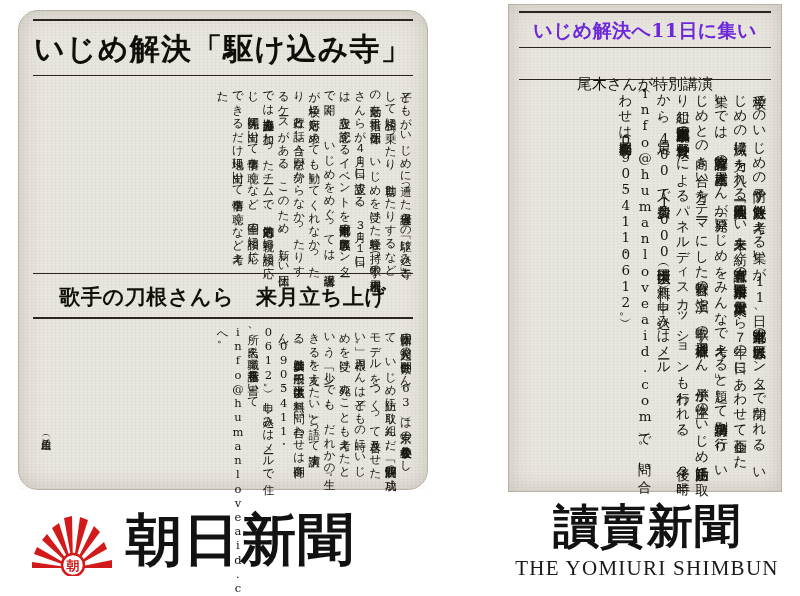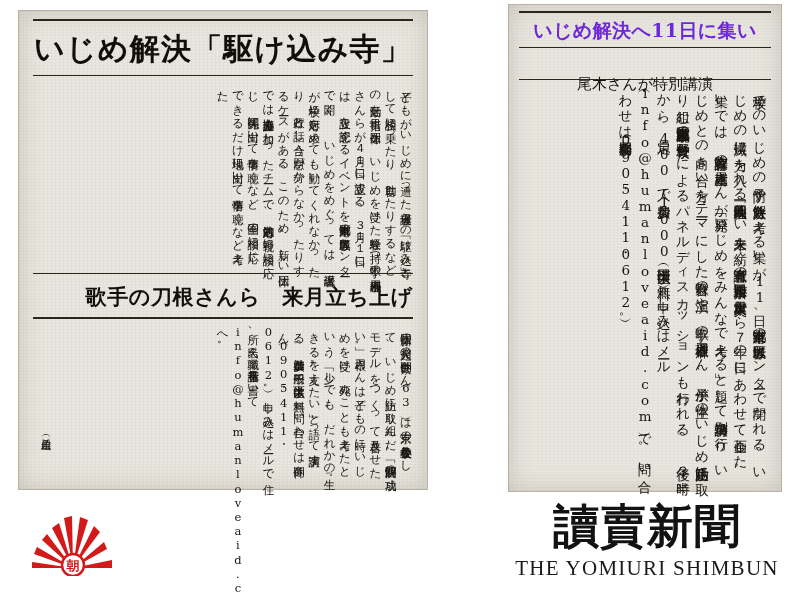--- a/index.html
+++ b/index.html
@@ -29,20 +29,21 @@
     box-shadow: inset 0 0 22px rgba(120,112,98,0.28);
   }
 
   
   .clip-asahi {
     left: 18px;
     top: 10px;
     width: 408px;
     height: 478px;
     padding: 0;
+    border-radius: 20px;
   }
   
   .clip-yomiuri {
     left: 508px;
     top: 4px;
     width: 272px;
     height: 486px;
   }
 
   .paper-noise {
@@ -101,21 +102,21 @@
   }
 
   .asahi-sub {
     position: absolute;
     left: 14px;
     top: 268px;
     width: 380px;
     height: 36px;
     font-weight: bold;
     font-size: 21px;
-    text-align: right;
+    text-align: center;
     line-height: 36px;
     letter-spacing: 0.03em;
     color: #120f0a;
     white-space: nowrap;
   }
   .asahi-rule-sub-top { left: 14px; top: 262px; width: 380px; height: 1px; }
   .asahi-rule-sub-bot { left: 14px; top: 306px; width: 380px; height: 2px; }
 
   .asahi-body-bottom {
     position: absolute;
@@ -278,20 +279,21 @@
         <path d="M43 66 L22 26 L29 21 L43 66 Z"></path>
         <path d="M43 66 L34 16 L42 14 L43 66 Z"></path>
         <path d="M43 66 L50 15 L58 18 L43 66 Z"></path>
         <path d="M43 66 L64 24 L70 30 L43 66 Z"></path>
         <path d="M43 66 L74 40 L77 47 L43 66 Z"></path>
         <path d="M43 66 L82 58 L82 66 L43 66 Z"></path>
       </g>
       <circle cx="43" cy="63" r="11" fill="#ffffff" stroke="#d31a1a" stroke-width="2.5"></circle>
       <text x="43" y="68" font-family="DejaVu Serif, serif" font-size="13" font-weight="bold" fill="#d31a1a" text-anchor="middle">朝</text>
     </svg>
+    <div class="asahi-wordmark">朝日新聞</div>
   </div>
 
   <div class="logo-yomiuri">
     <div class="yomi-wordmark">讀賣新聞</div>
     <div class="yomi-romaji">THE YOMIURI SHIMBUN</div>
   </div>
 
 </div>
 
 </body></html>

